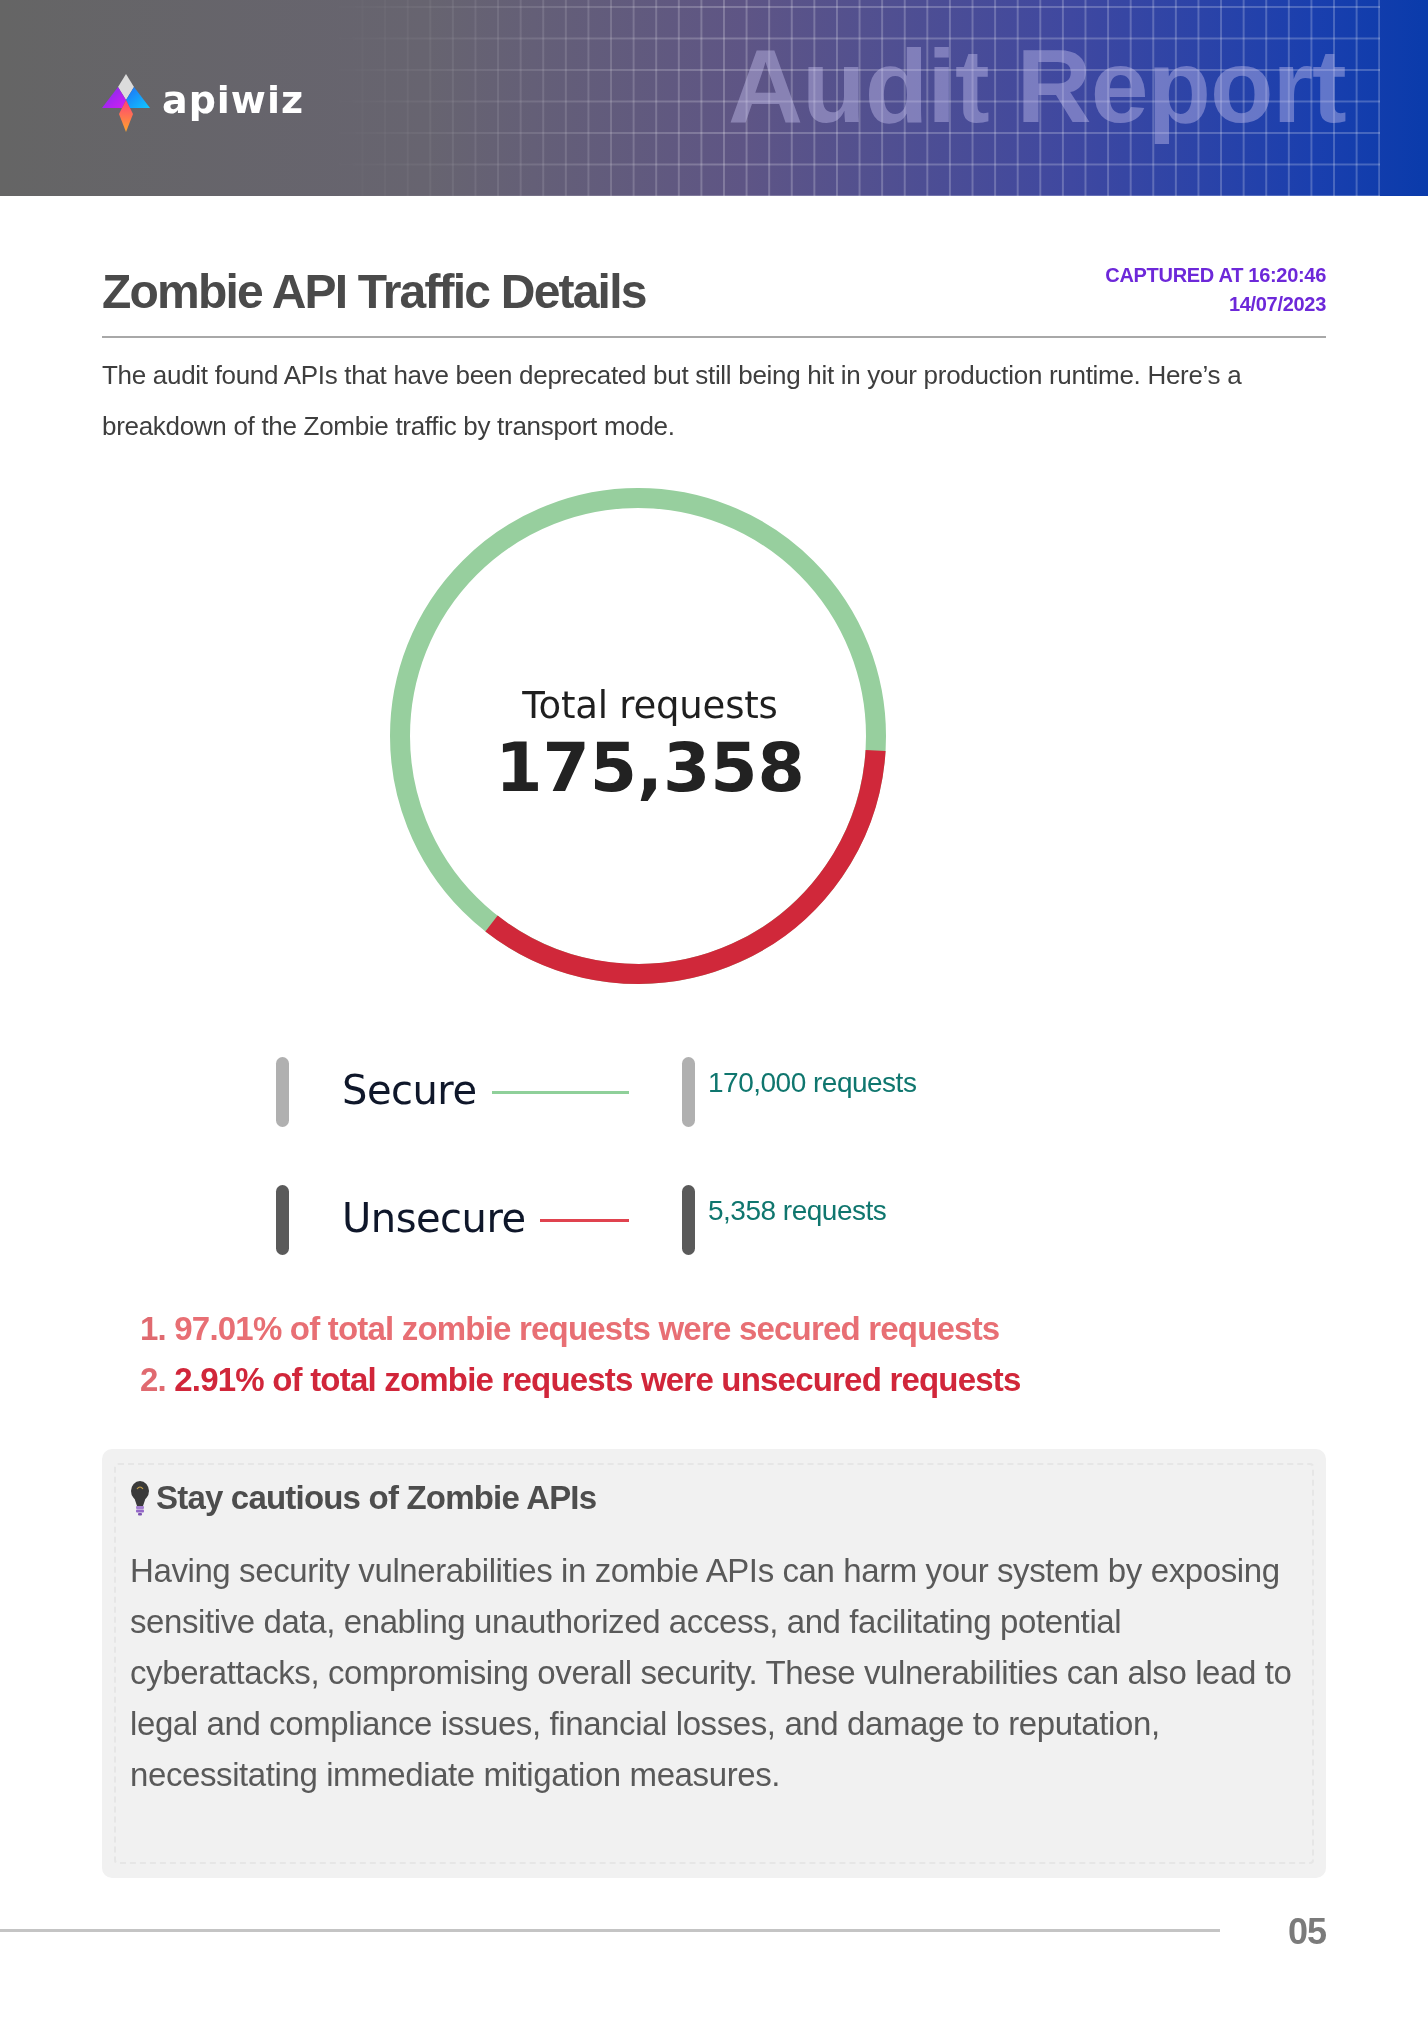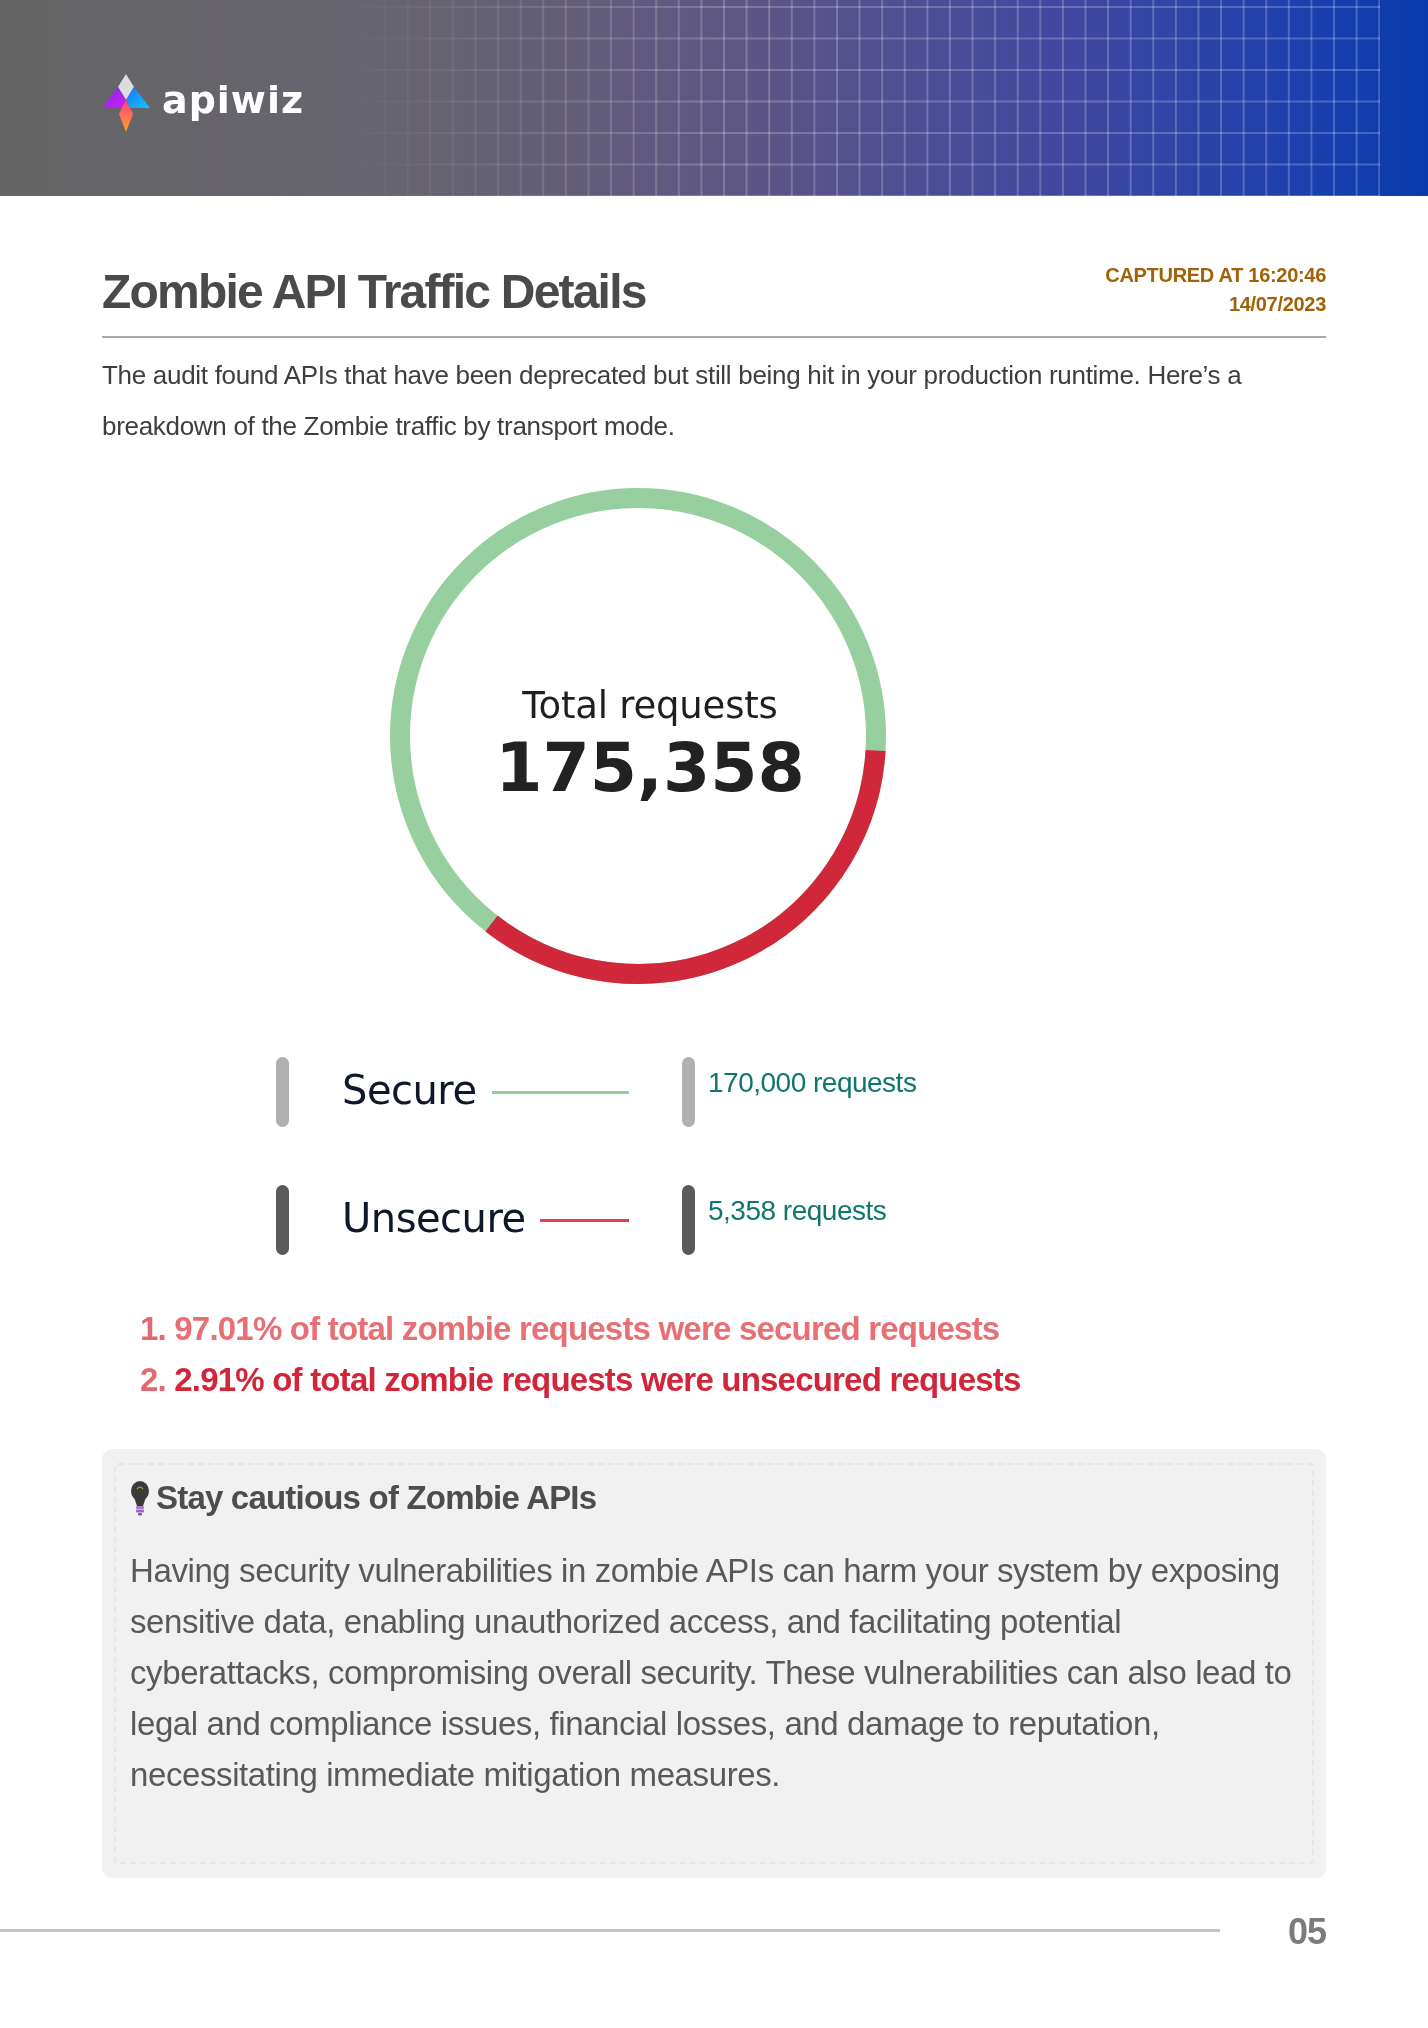--- a/index.html
+++ b/index.html
@@ -22,21 +22,21 @@
   .logo-text { margin-left: 12px; color: #ffffff; font-family: "DejaVu Sans", sans-serif; font-weight: bold;
                font-size: 38px; letter-spacing: 1px; line-height: 1; margin-top: -10px; }
   .watermark { position: absolute; left: 728px; top: 34px; font-family: "Liberation Sans", sans-serif;
                font-weight: bold; font-size: 104px; line-height: 1; color: rgba(200, 195, 240, 0.42);
                letter-spacing: -1px; white-space: nowrap; }
 
   
   .title { position: absolute; left: 102px; top: 262px; margin: 0; font-size: 48px; font-weight: bold;
            color: #4a4a4a; letter-spacing: -1.8px; line-height: 60px; }
   .captured { position: absolute; right: 102px; top: 261px; text-align: right; font-size: 20px; font-weight: bold;
-              color: #a16207; line-height: 29px; letter-spacing: -0.3px; }
+              color: #6d28d9; line-height: 29px; letter-spacing: -0.3px; }
   .rule { position: absolute; left: 102px; width: 1224px; top: 336px; height: 2px; background: #a8a8a8; }
 
   .intro { position: absolute; left: 102px; top: 350px; width: 1240px; font-size: 26px; line-height: 51px;
            color: #3e3e3e; margin: 0; letter-spacing: -0.3px; }
 
   
   .chart { position: absolute; left: 388px; top: 486px; width: 500px; height: 500px; }
   .chart svg { position: absolute; left: 0; top: 0; }
   .chart-center { position: absolute; left: 12px; top: 0; width: 500px; height: 500px; text-align: center; }
   .total-label { position: absolute; left: 0; width: 500px; top: 198px; font-size: 37px; color: #1f1f1f;
@@ -98,20 +98,21 @@
             <stop offset="1" stop-color="#ffa52a"></stop>
         </linearGradient>
       </defs>
       <polygon points="24,0 32,13 24,26 16,13" fill="#dcdcdc"></polygon>
       <polygon points="16,13 24,26 20,34 0,34" fill="url(#gL)"></polygon>
       <polygon points="32,13 48,34 28,34 24,26" fill="url(#gR)"></polygon>
       <polygon points="24,26 31,40 24,58 17,40" fill="url(#gB)"></polygon>
     </svg>
     <span class="logo-text">apiwiz</span>
   </div>
+  <div class="watermark">Audit Report</div>
 </div>
 
 <h1 class="title">Zombie API Traffic Details</h1>
 <div class="captured">
   <div>CAPTURED AT 16:20:46</div>
   <div>14/07/2023</div>
 </div>
 <div class="rule"></div>
 
 <p class="intro">The audit found APIs that have been deprecated but still being hit in your production runtime. Here’s a breakdown of the Zombie traffic by transport mode.</p>

